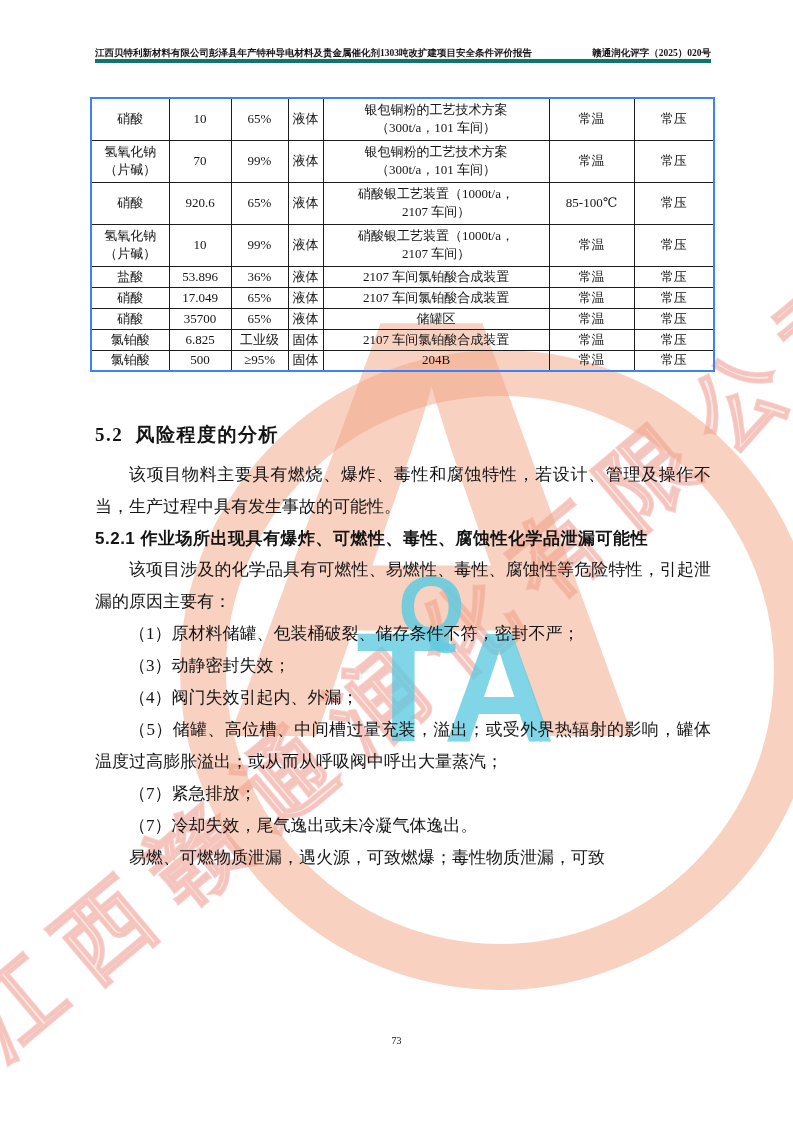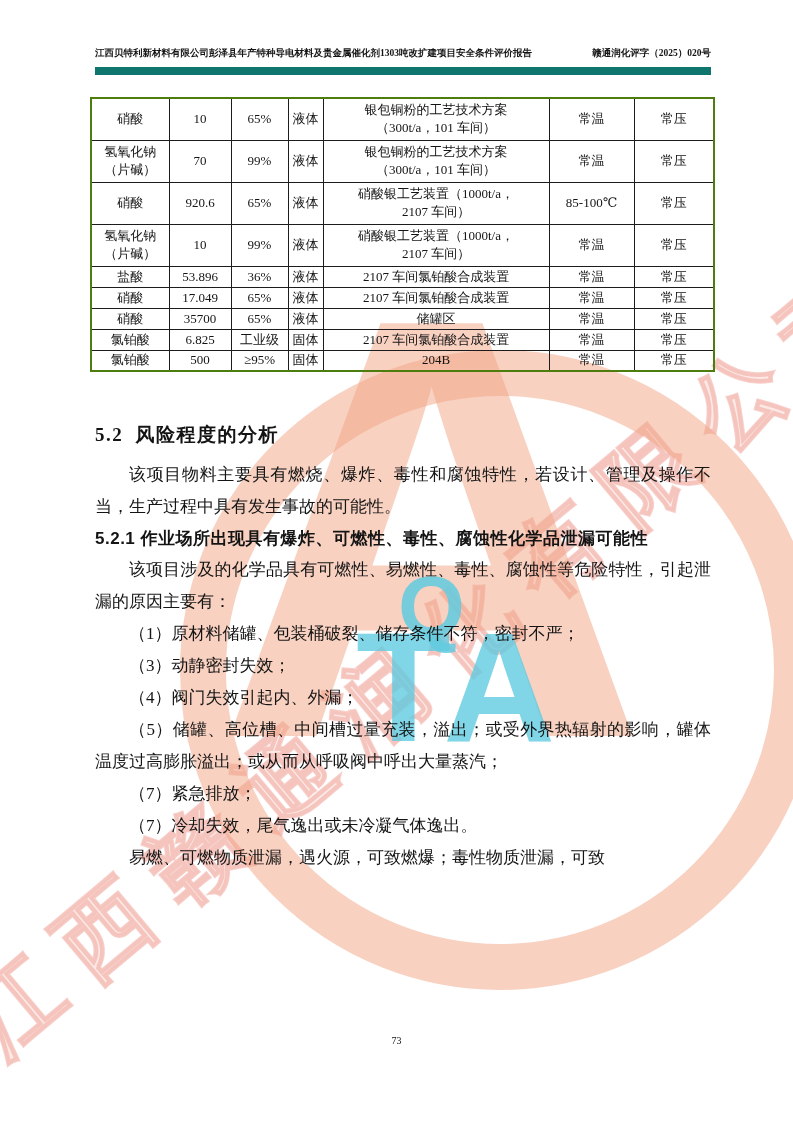--- a/index.html
+++ b/index.html
@@ -36,27 +36,27 @@
     font-size:92px; letter-spacing:26px; white-space:nowrap; line-height:1;
     color:rgba(242,170,160,0.26);
     -webkit-text-stroke:2px rgba(238,150,140,0.45);
   }
   
   .content{position:absolute; inset:0; z-index:2;}
   .header{
     position:absolute; left:95px; top:47px; width:616px;
     display:flex; justify-content:space-between; align-items:flex-end;
     font-weight:bold; font-size:9.5px; line-height:12px;
-    border-bottom:8px solid #0f766e; padding-bottom:8px;
+    border-bottom:4px solid #0f766e; 
   }
   .header .doc-no{white-space:nowrap; padding-left:14px;}
   .mat-table{
     position:absolute; left:90px; top:97px;
     border-collapse:collapse; table-layout:fixed; width:623px;
-    font-size:13px; text-align:center; border:2px solid #4d7c0f;
+    font-size:13px; text-align:center; border:2px solid #3b82f6;
   }
   .mat-table td{
     border:1px solid #1c1c1c; padding:0 2px; vertical-align:middle;
     line-height:1.38; overflow:hidden;
   }
   .mat-table td.loc{white-space:pre-line;}
   .r-tall{height:42px;} .r-short{height:21px;}
   .body{
     position:absolute; left:95px; top:418px; width:616px;
     font-size:17px; line-height:32px; text-align:justify;

